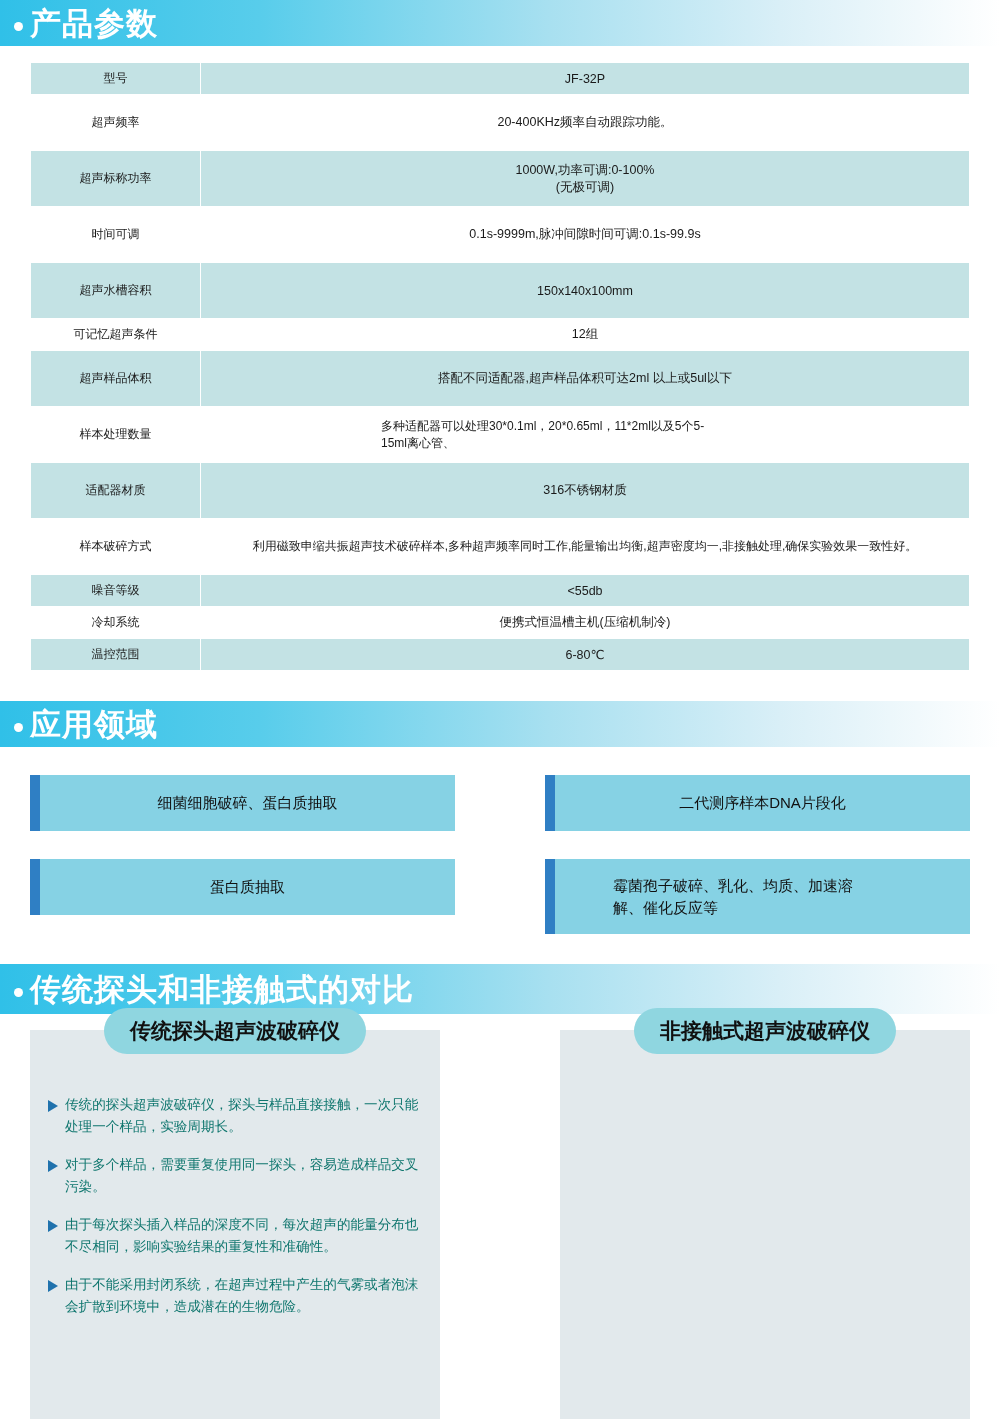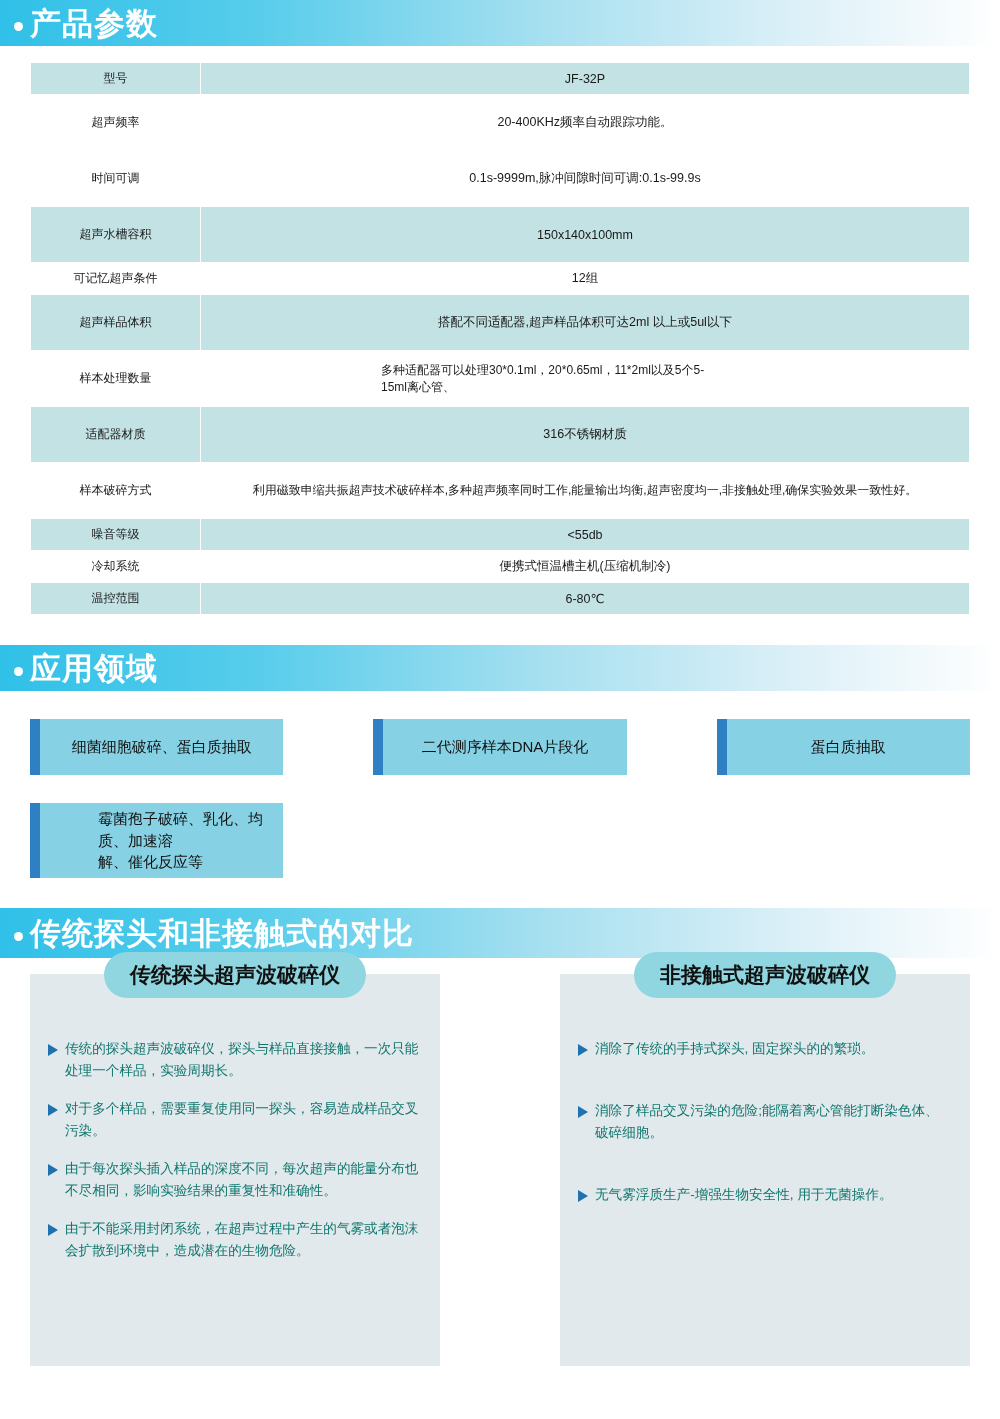--- a/index.html
+++ b/index.html
@@ -73,21 +73,21 @@
   .v-line { display: block; }
   table.spec tr.h-tight td { height: 32px; }
   table.spec tr.h-mid td { height: 56px; }
   table.spec tr.h-tall td { height: 56px; }
 
   
   .apps {
     margin-top: 28px;
     padding: 0 30px;
     display: grid;
-    grid-template-columns: 1fr 1fr 1fr;
+    grid-template-columns: 1fr 1fr;
     column-gap: 90px;
     row-gap: 28px;
   }
   .app-box {
     height: 56px;
     background: #86d2e4;
     display: flex;
     align-items: center;
     border-left: 10px solid #2f7fc4;
   }
@@ -163,20 +163,27 @@
   <table class="spec">
     <tbody>
       <tr class="odd h-tight">
         <td class="k">型号</td>
         <td class="v">JF-32P</td>
       </tr>
       <tr class="even h-mid">
         <td class="k">超声频率</td>
         <td class="v">20-400KHz频率自动跟踪功能。</td>
       </tr>
+      <tr class="odd h-tall">
+        <td class="k">超声标称功率</td>
+        <td class="v">
+          <span class="v-line">1000W,功率可调:0-100%</span>
+          <span class="v-line">(无极可调)</span>
+        </td>
+      </tr>
       <tr class="even h-mid">
         <td class="k">时间可调</td>
         <td class="v">0.1s-9999m,脉冲间隙时间可调:0.1s-99.9s</td>
       </tr>
       <tr class="odd h-mid">
         <td class="k">超声水槽容积</td>
         <td class="v">150x140x100mm</td>
       </tr>
       <tr class="even h-tight">
         <td class="k">可记忆超声条件</td>
@@ -268,29 +275,15 @@
       </li>
       <li>
         <span class="tri"></span>
         <span class="cmp-text">由于不能采用封闭系统，在超声过程中产生的气雾或者泡沫会扩散到环境中，造成潜在的生物危险。</span>
       </li>
     </ul>
   </div>
 
   <div class="cmp-card">
     <div class="cmp-title">非接触式超声波破碎仪</div>
-    <ul class="cmp-list spaced">
-      <li>
-        <span class="tri"></span>
-        <span class="cmp-text">消除了传统的手持式探头, 固定探头的的繁琐。</span>
-      </li>
-      <li>
-        <span class="tri"></span>
-        <span class="cmp-text">消除了样品交叉污染的危险;能隔着离心管能打断染色体、破碎细胞。</span>
-      </li>
-      <li>
-        <span class="tri"></span>
-        <span class="cmp-text">无气雾浮质生产-增强生物安全性, 用于无菌操作。</span>
-      </li>
-    </ul>
   </div>
 
 </div>
 
 </body></html>

